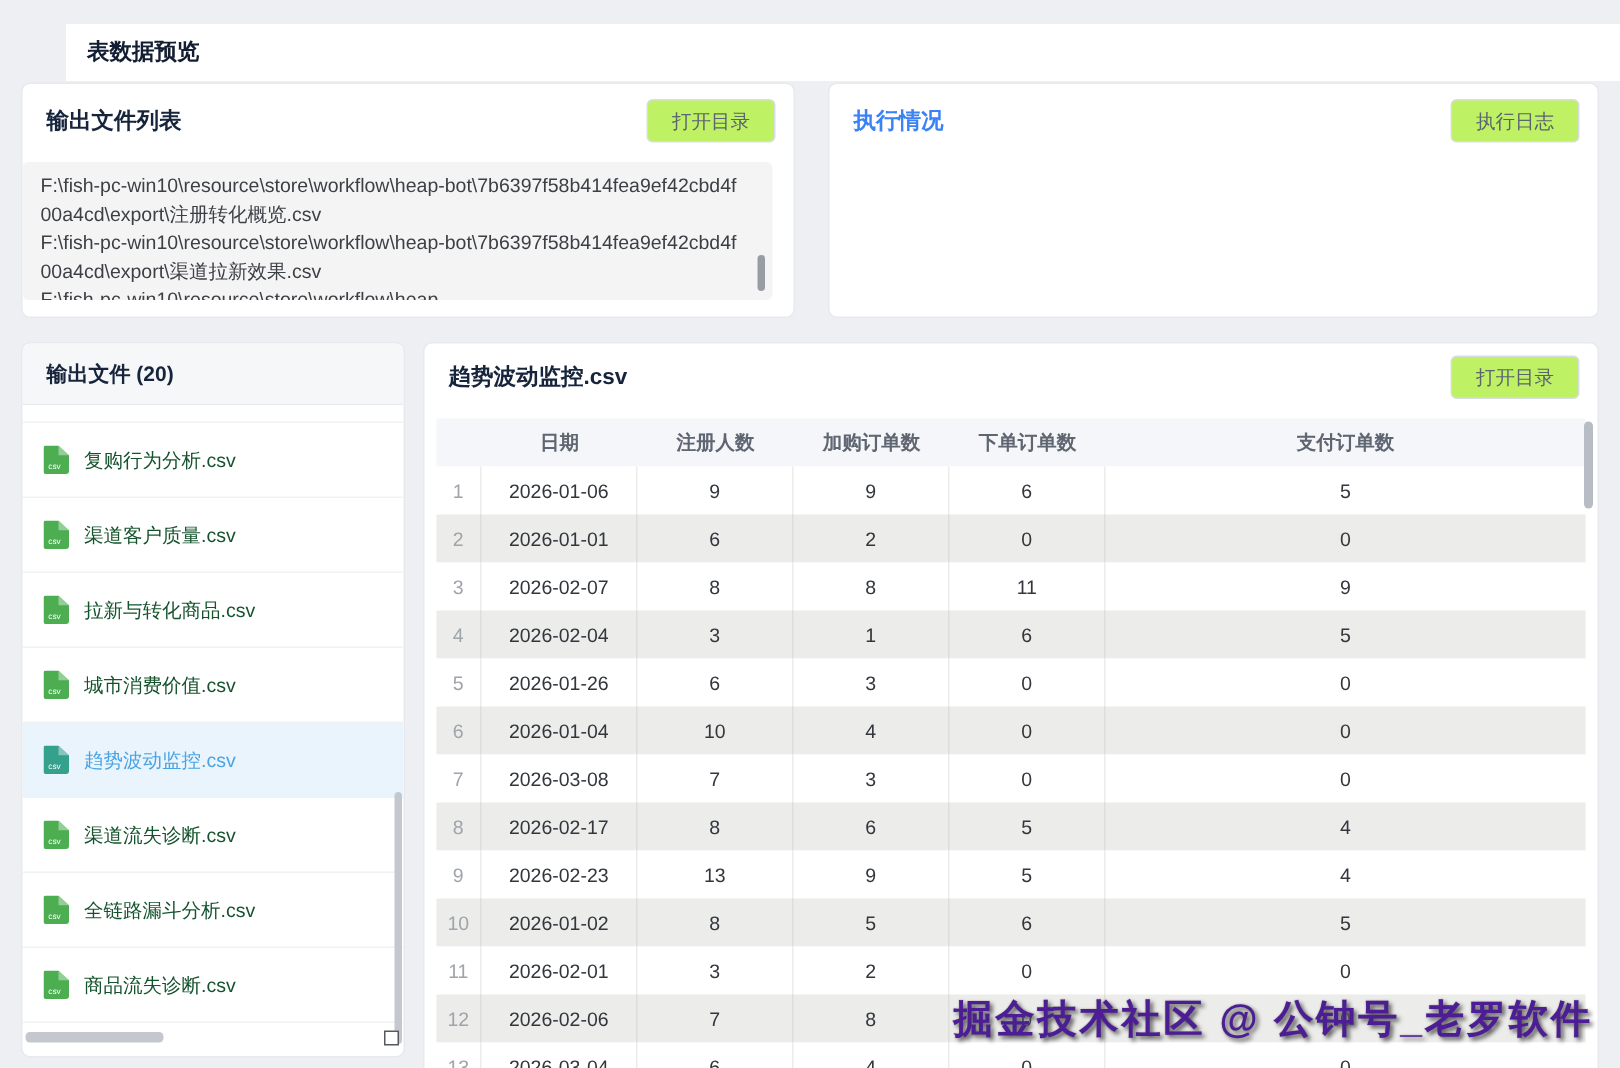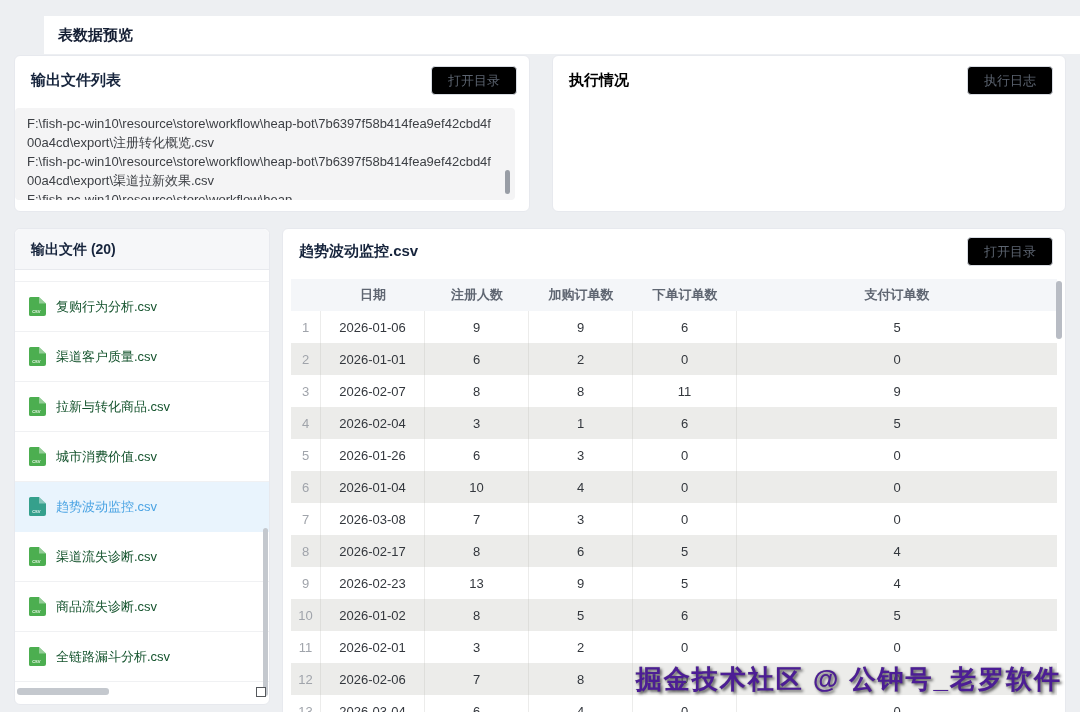--- a/index.html
+++ b/index.html
@@ -8,22 +8,22 @@
 
   
   .titlebar{position:absolute;left:0;top:16px;width:1072px;height:38px;background:#ffffff;margin-left:44px;}
   .dialog-title{position:absolute;left:14px;top:0;line-height:38px;font-size:15px;font-weight:bold;color:#141e33;}
   .close{position:absolute;right:18px;top:0;line-height:38px;font-size:15px;color:#8d939c;cursor:pointer;}
 
   
   .panel{position:absolute;background:#ffffff;border:1px solid #e7e9ee;border-radius:6px;box-sizing:border-box;}
   .panel-head{display:flex;justify-content:space-between;align-items:center;padding:10px 12px 0 16px;}
   .panel-title{font-size:15px;font-weight:bold;color:#16243c;}
-  .panel-title.green{color:#000000;}
-  .btn{height:29px;padding:0 16px;background:#000000;border:1px solid #d8dce3;border-radius:4px;font-size:13px;color:#5c6470;font-family:inherit;cursor:pointer;}
+  .panel-title.green{color:#3b82f6;}
+  .btn{height:29px;padding:0 16px;background:#bef264;border:1px solid #d8dce3;border-radius:4px;font-size:13px;color:#5c6470;font-family:inherit;cursor:pointer;}
 
   
   .panel-files{left:14px;top:55px;width:516px;height:157px;}
   .path-box{position:absolute;left:0;right:14px;top:52px;height:92px;background:#f4f4f5;border-radius:4px;padding:6px 20px 0 12px;box-sizing:border-box;overflow:hidden;font-size:13px;line-height:19px;color:#3c3f44;}
   .path-line{word-break:break-all;}
   .vthumb{position:absolute;border-radius:3px;background:#c4c8ce;}
   .path-thumb{right:5px;top:6px;width:5px;height:24px;background:#989da5;}
 
   
   .panel-exec{left:552px;top:55px;width:514px;height:157px;}
@@ -148,29 +148,29 @@
             <text x="3.2" y="15.5" font-size="5.5" fill="#ffffff" font-family="sans-serif">csv</text>
           </svg>
           <span class="file-label">渠道流失诊断.csv</span>
         </div>
         <div class="file-item">
           <svg class="csv-icon" width="17" height="19" viewBox="0 0 17 19">
             <path d="M1.5 0 H10 L17 6.5 V17 a2 2 0 0 1 -2 2 H1.5 A1.5 1.5 0 0 1 0 17.5 V1.5 A1.5 1.5 0 0 1 1.5 0 Z" fill="#4cae50"></path>
             <path d="M10 0 L17 6.5 H10 Z" fill="#ffffff" opacity="0.4"></path>
             <text x="3.2" y="15.5" font-size="5.5" fill="#ffffff" font-family="sans-serif">csv</text>
           </svg>
+          <span class="file-label">全链路漏斗分析.csv</span>
+        </div>
+        <div class="file-item">
+          <svg class="csv-icon" width="17" height="19" viewBox="0 0 17 19">
+            <path d="M1.5 0 H10 L17 6.5 V17 a2 2 0 0 1 -2 2 H1.5 A1.5 1.5 0 0 1 0 17.5 V1.5 A1.5 1.5 0 0 1 1.5 0 Z" fill="#4cae50"></path>
+            <path d="M10 0 L17 6.5 H10 Z" fill="#ffffff" opacity="0.4"></path>
+            <text x="3.2" y="15.5" font-size="5.5" fill="#ffffff" font-family="sans-serif">csv</text>
+          </svg>
           <span class="file-label">商品流失诊断.csv</span>
-        </div>
-        <div class="file-item">
-          <svg class="csv-icon" width="17" height="19" viewBox="0 0 17 19">
-            <path d="M1.5 0 H10 L17 6.5 V17 a2 2 0 0 1 -2 2 H1.5 A1.5 1.5 0 0 1 0 17.5 V1.5 A1.5 1.5 0 0 1 1.5 0 Z" fill="#4cae50"></path>
-            <path d="M10 0 L17 6.5 H10 Z" fill="#ffffff" opacity="0.4"></path>
-            <text x="3.2" y="15.5" font-size="5.5" fill="#ffffff" font-family="sans-serif">csv</text>
-          </svg>
-          <span class="file-label">全链路漏斗分析.csv</span>
         </div>
       </div>
     <div class="vthumb side-vthumb"></div>
     <div class="side-hthumb"></div>
     <div class="scroll-corner"></div>
   </div>
 
   <div class="panel panel-main">
     <div class="panel-head">
       <span class="panel-title">趋势波动监控.csv</span>

